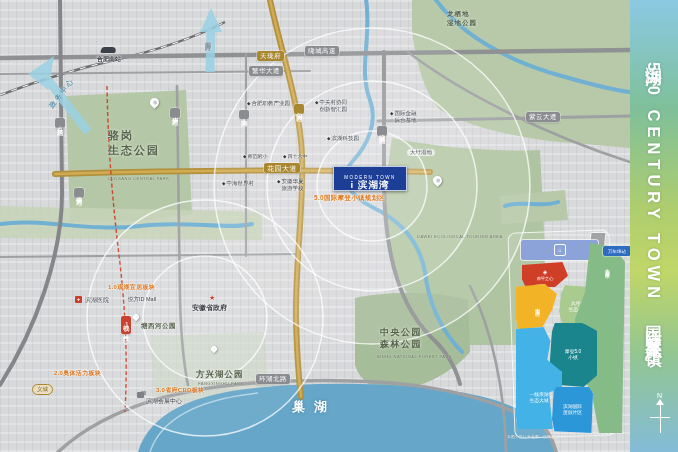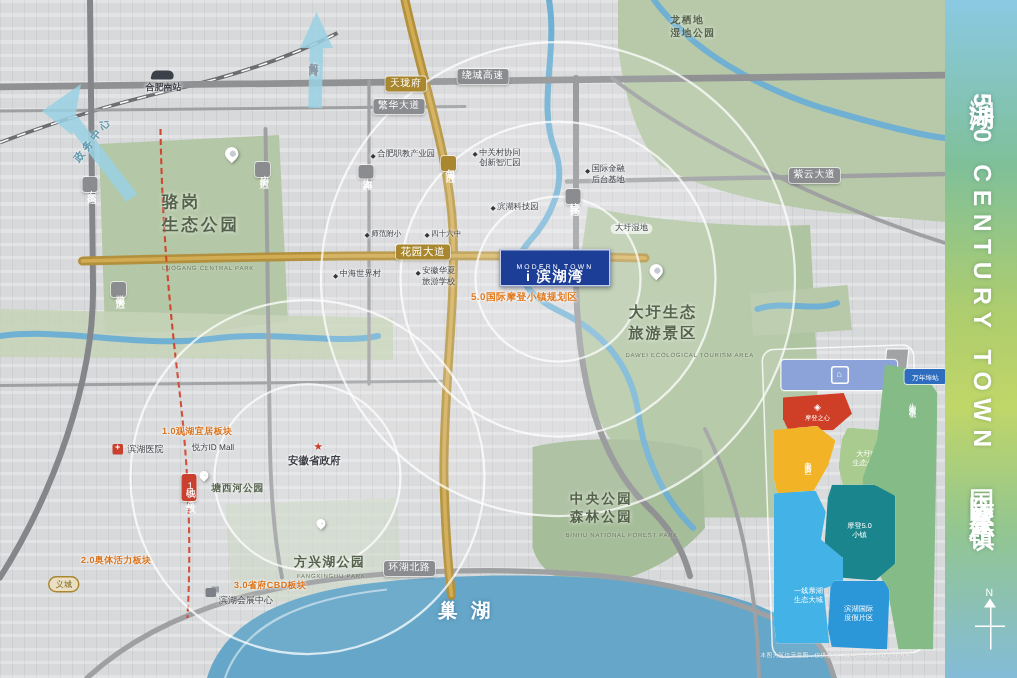--- a/index.html
+++ b/index.html
@@ -174,22 +174,20 @@
 
   <div class="pin" style="left:150px;top:98px;"></div>
   <div class="park-label" style="left:108px;top:128px;font-size:11px;letter-spacing:2px;">骆岗
 生态公园</div>
   <div class="park-en" style="left:108px;top:176px;">LUOGANG CENTRAL PARK</div>
 
   <div class="park-label" style="left:447px;top:10px;font-size:6.5px;letter-spacing:1px;">龙栖地
 湿地公园</div>
 
   <div class="pin" style="left:433px;top:176px;"></div>
-  <div class="park-label" style="left:419px;top:202px;font-size:10px;letter-spacing:1.5px;">大圩生态
-旅游景区</div>
   <div class="park-en" style="left:417px;top:234px;">DAWEI ECOLOGICAL TOURISM AREA</div>
 
   <div class="park-label" style="left:380px;top:326px;font-size:9px;letter-spacing:1.5px;">中央公园
 森林公园</div>
   <div class="park-en" style="left:377px;top:354px;">BINHU NATIONAL FOREST PARK</div>
 
   <div class="pin sm" style="left:211px;top:346px;"></div>
   <div class="park-label" style="left:196px;top:369px;font-size:8.5px;letter-spacing:1px;">方兴湖公园</div>
   <div class="park-en" style="left:198px;top:381px;">FANGXINGHU PARK</div>
 

